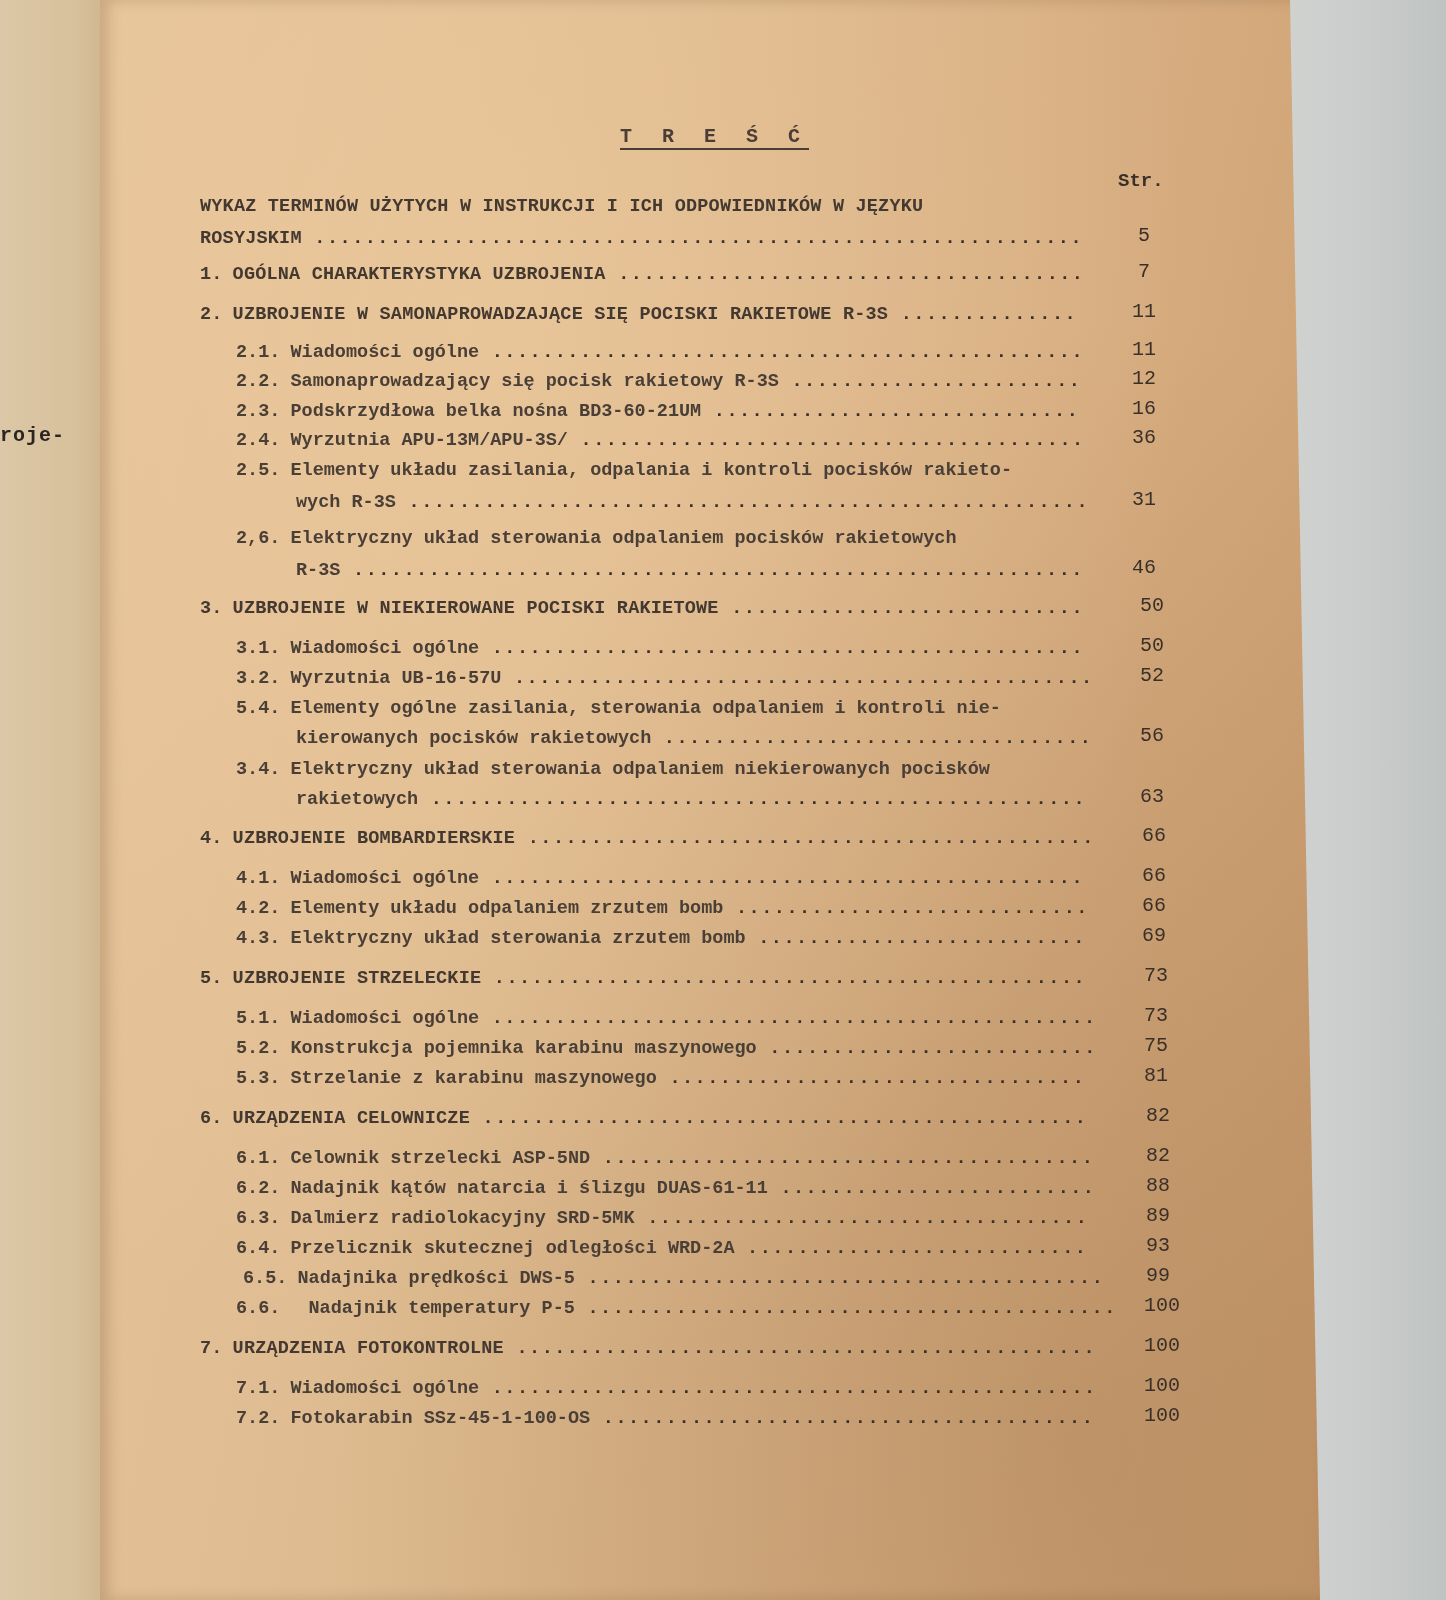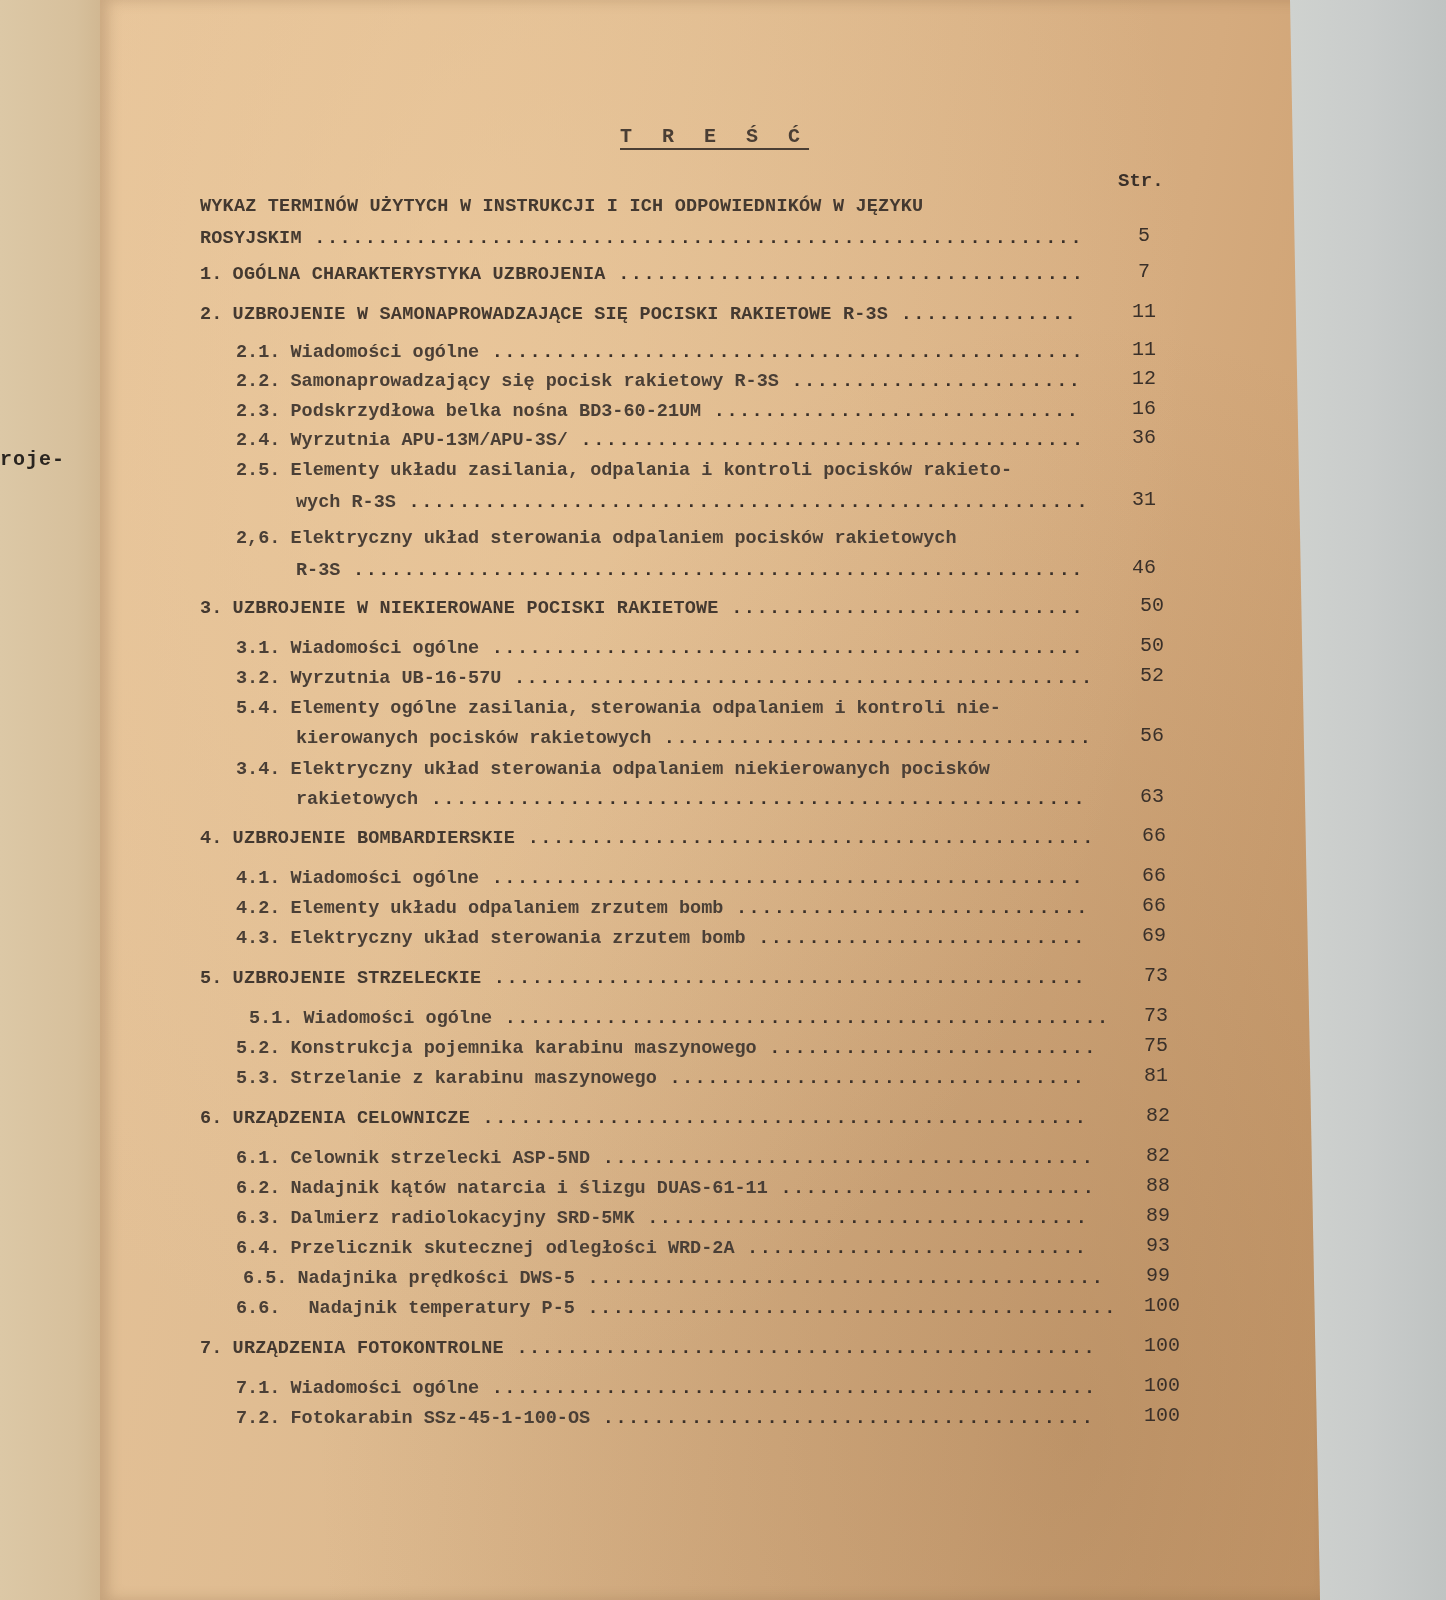--- a/index.html
+++ b/index.html
@@ -27,21 +27,20 @@
       background: linear-gradient(90deg, #dcc8a6 0%, #d7c09c 70%, #cfb58f 100%);
     }
     .left-fragment {
       position: absolute;
       left: 0; top: 424px;
       font-size: 20px;
       color: #2a2520;
       letter-spacing: 1px;
       font-family: "Liberation Mono", monospace;
       font-weight: bold;
-      margin-top: 24px;
     }
     .page {
       position: absolute;
       left: 100px; top: 0;
       width: 1220px; height: 1600px;
       background:
         radial-gradient(ellipse at 30% 20%, rgba(240,205,160,0.55) 0%, rgba(240,205,160,0) 60%),
         radial-gradient(ellipse at 80% 90%, rgba(150,110,70,0.35) 0%, rgba(150,110,70,0) 55%),
         linear-gradient(100deg, #e6c49a 0%, #ddb98e 40%, #d5ab7e 75%, #c99b6c 100%);
       clip-path: polygon(0 0, 1190px 0, 1220px 1600px, 0 1600px);
@@ -152,21 +151,21 @@
         <div class="toc-row chapter" style="left: 100px; top: 824px;"><span class="num" style="margin-right: 10px;">4.</span><span class="text">UZBROJENIE BOMBARDIERSKIE</span><span class="dots"> .............................................</span></div>
         <div class="toc-page" style="left: 1006px; top: 821px;">66</div>
         <div class="toc-row sub" style="left: 136px; top: 864px;"><span class="num" style="margin-right: 10px;">4.1.</span><span class="text">Wiadomości ogólne</span><span class="dots"> ...............................................</span></div>
         <div class="toc-page" style="left: 1006px; top: 861px;">66</div>
         <div class="toc-row sub" style="left: 136px; top: 894px;"><span class="num" style="margin-right: 10px;">4.2.</span><span class="text">Elementy układu odpalaniem zrzutem bomb</span><span class="dots"> ............................</span></div>
         <div class="toc-page" style="left: 1006px; top: 891px;">66</div>
         <div class="toc-row sub" style="left: 136px; top: 924px;"><span class="num" style="margin-right: 10px;">4.3.</span><span class="text">Elektryczny układ sterowania zrzutem bomb</span><span class="dots"> ..........................</span></div>
         <div class="toc-page" style="left: 1006px; top: 921px;">69</div>
         <div class="toc-row chapter" style="left: 100px; top: 964px;"><span class="num" style="margin-right: 10px;">5.</span><span class="text">UZBROJENIE STRZELECKIE</span><span class="dots"> ...............................................</span></div>
         <div class="toc-page" style="left: 1008px; top: 961px;">73</div>
-        <div class="toc-row sub" style="left: 136px; top: 1004px; margin-left: 13px;"><span class="num" style="margin-right: 10px;">5.1.</span><span class="text">Wiadomości ogólne</span><span class="dots"> ................................................</span></div>
+        <div class="toc-row sub" style="left: 136px; top: 1004px;"><span class="num" style="margin-right: 10px;">5.1.</span><span class="text">Wiadomości ogólne</span><span class="dots"> ................................................</span></div>
         <div class="toc-page" style="left: 1008px; top: 1001px;">73</div>
         <div class="toc-row sub" style="left: 136px; top: 1034px;"><span class="num" style="margin-right: 10px;">5.2.</span><span class="text">Konstrukcja pojemnika karabinu maszynowego</span><span class="dots"> ..........................</span></div>
         <div class="toc-page" style="left: 1008px; top: 1031px;">75</div>
         <div class="toc-row sub" style="left: 136px; top: 1064px;"><span class="num" style="margin-right: 10px;">5.3.</span><span class="text">Strzelanie z karabinu maszynowego</span><span class="dots"> .................................</span></div>
         <div class="toc-page" style="left: 1008px; top: 1061px;">81</div>
         <div class="toc-row chapter" style="left: 100px; top: 1104px;"><span class="num" style="margin-right: 10px;">6.</span><span class="text">URZĄDZENIA CELOWNICZE</span><span class="dots"> ................................................</span></div>
         <div class="toc-page" style="left: 1010px; top: 1101px;">82</div>
         <div class="toc-row sub" style="left: 136px; top: 1144px;"><span class="num" style="margin-right: 10px;">6.1.</span><span class="text">Celownik strzelecki ASP-5ND</span><span class="dots"> .......................................</span></div>
         <div class="toc-page" style="left: 1010px; top: 1141px;">82</div>
         <div class="toc-row sub" style="left: 136px; top: 1174px;"><span class="num" style="margin-right: 10px;">6.2.</span><span class="text">Nadajnik kątów natarcia i ślizgu DUAS-61-11</span><span class="dots"> .........................</span></div>

